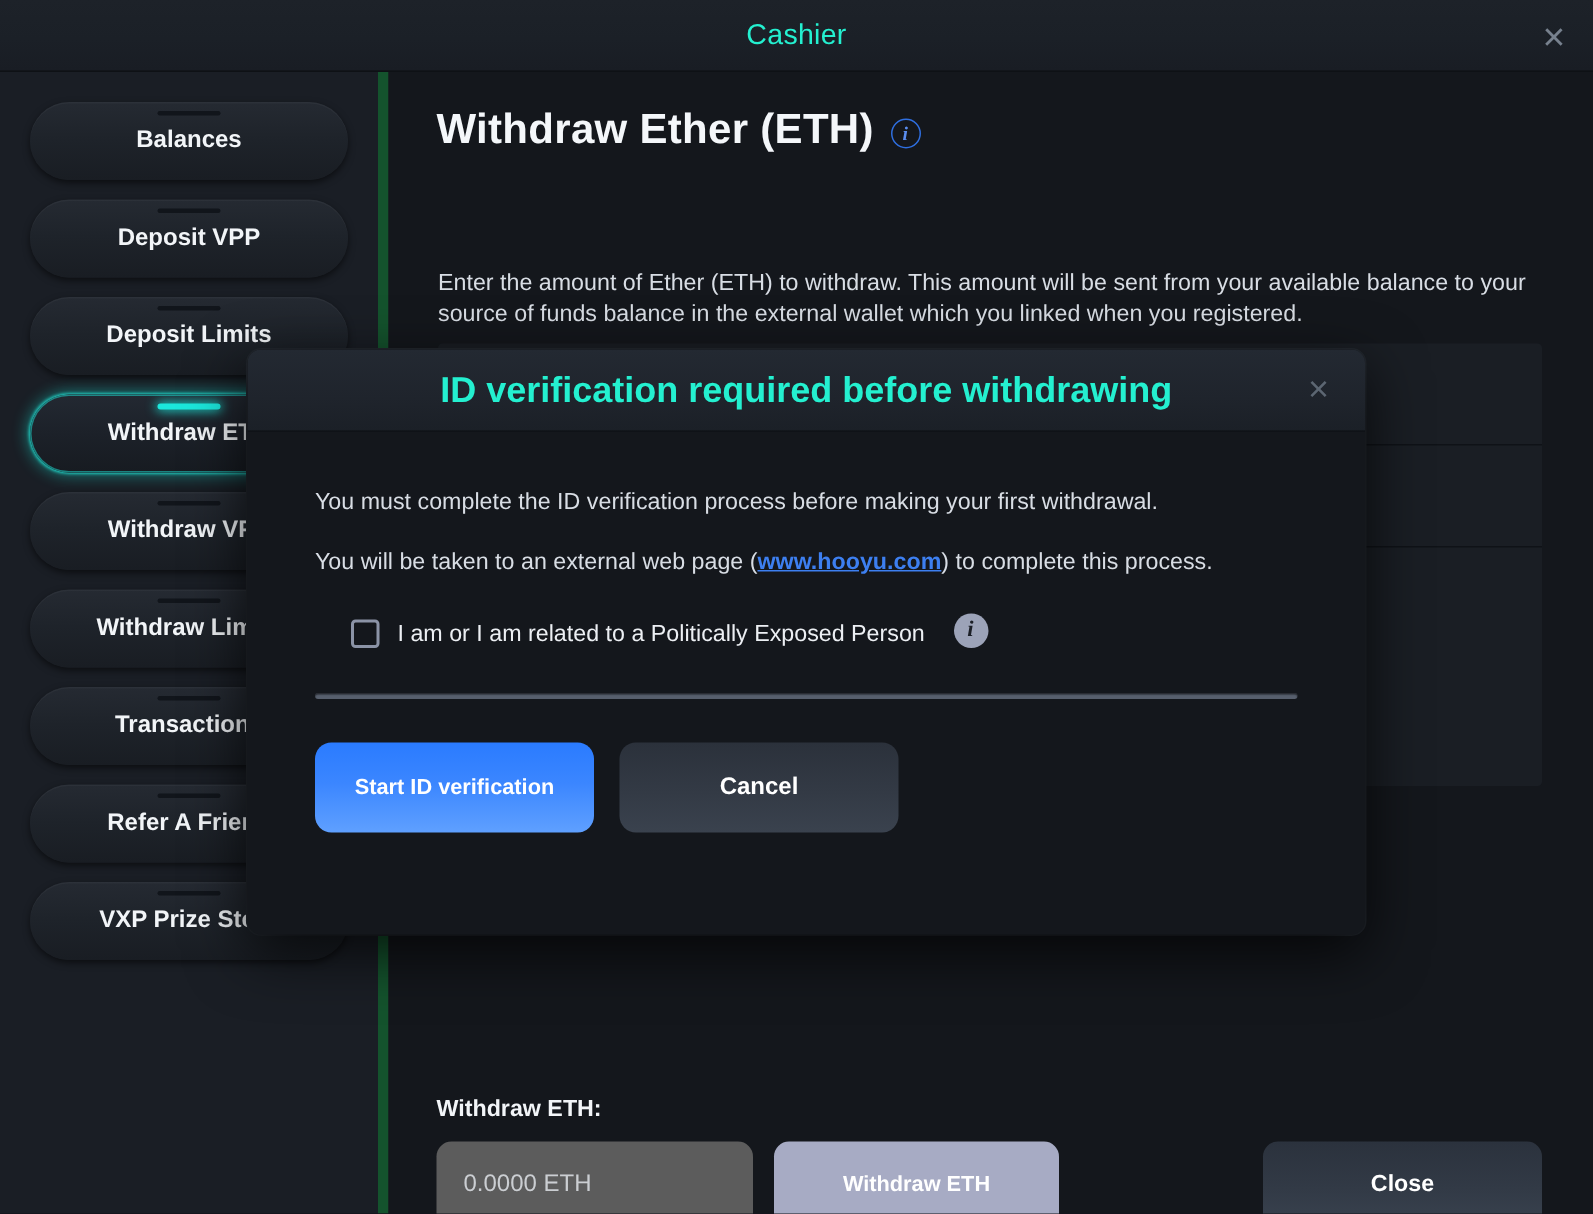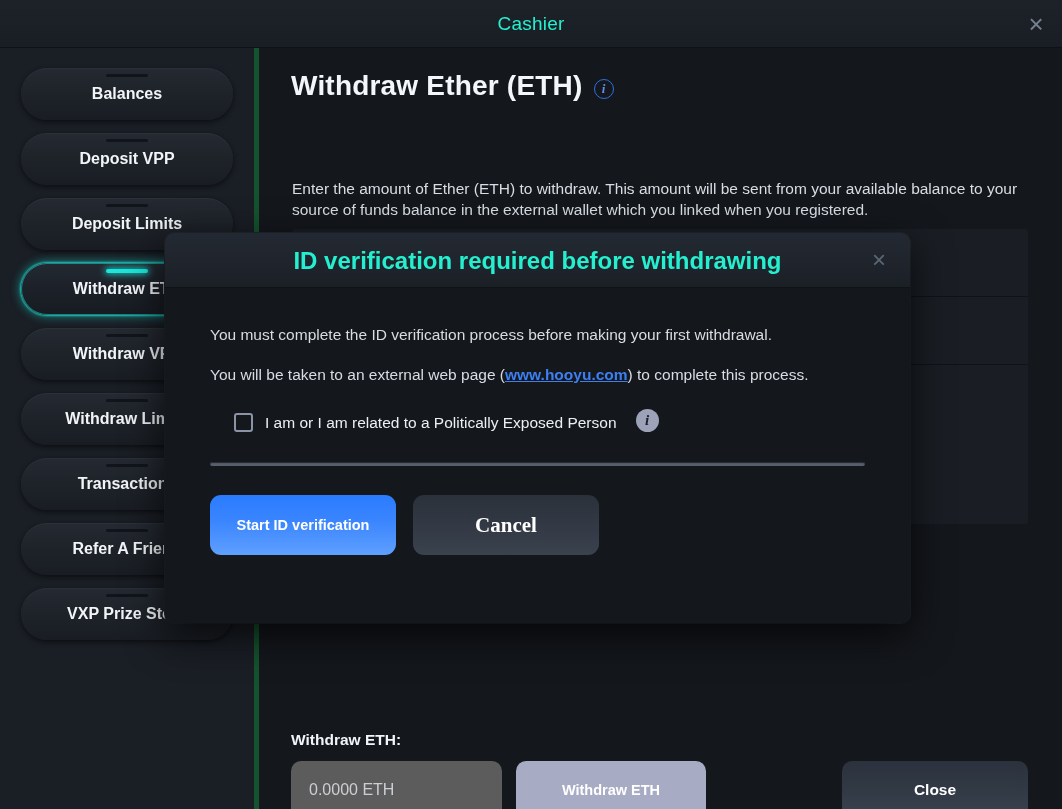--- a/index.html
+++ b/index.html
@@ -48,21 +48,21 @@
     cursor: pointer;
     user-select: none;
   }
 
   
   .sidebar {
     position: absolute;
     left: 0; top: 48px;
     width: 259px; height: 761px;
     background: #1a1e25;
-    border-right: 5px solid #14532d;
+    border-right: 7px solid #14532d;
     padding-top: 20px;
     text-align: center;
   }
   .nav-item {
     position: relative;
     width: 212px;
     height: 52px;
     margin: 0 auto 13px auto;
     border-radius: 26px;
     background: linear-gradient(180deg, #252a32 0%, #1e232a 48%, #191d23 100%);
@@ -325,22 +325,22 @@
     font-size: 14.5px;
     font-weight: bold;
     cursor: pointer;
   }
   .btn-secondary {
     width: 186px; height: 60px;
     border: none;
     border-radius: 11px;
     background: linear-gradient(180deg, #2b313b 0%, #333a45 55%, #3a424e 100%);
     color: #ffffff;
-    font-family: Liberation Serif, serif;
-    font-size: 21px;
+    font-family: Liberation Sans, sans-serif;
+    font-size: 16px;
     font-weight: bold;
     cursor: pointer;
   }
 </style>
 </head>
 <body>
 
 <div id="app">
 
   <div class="titlebar">

